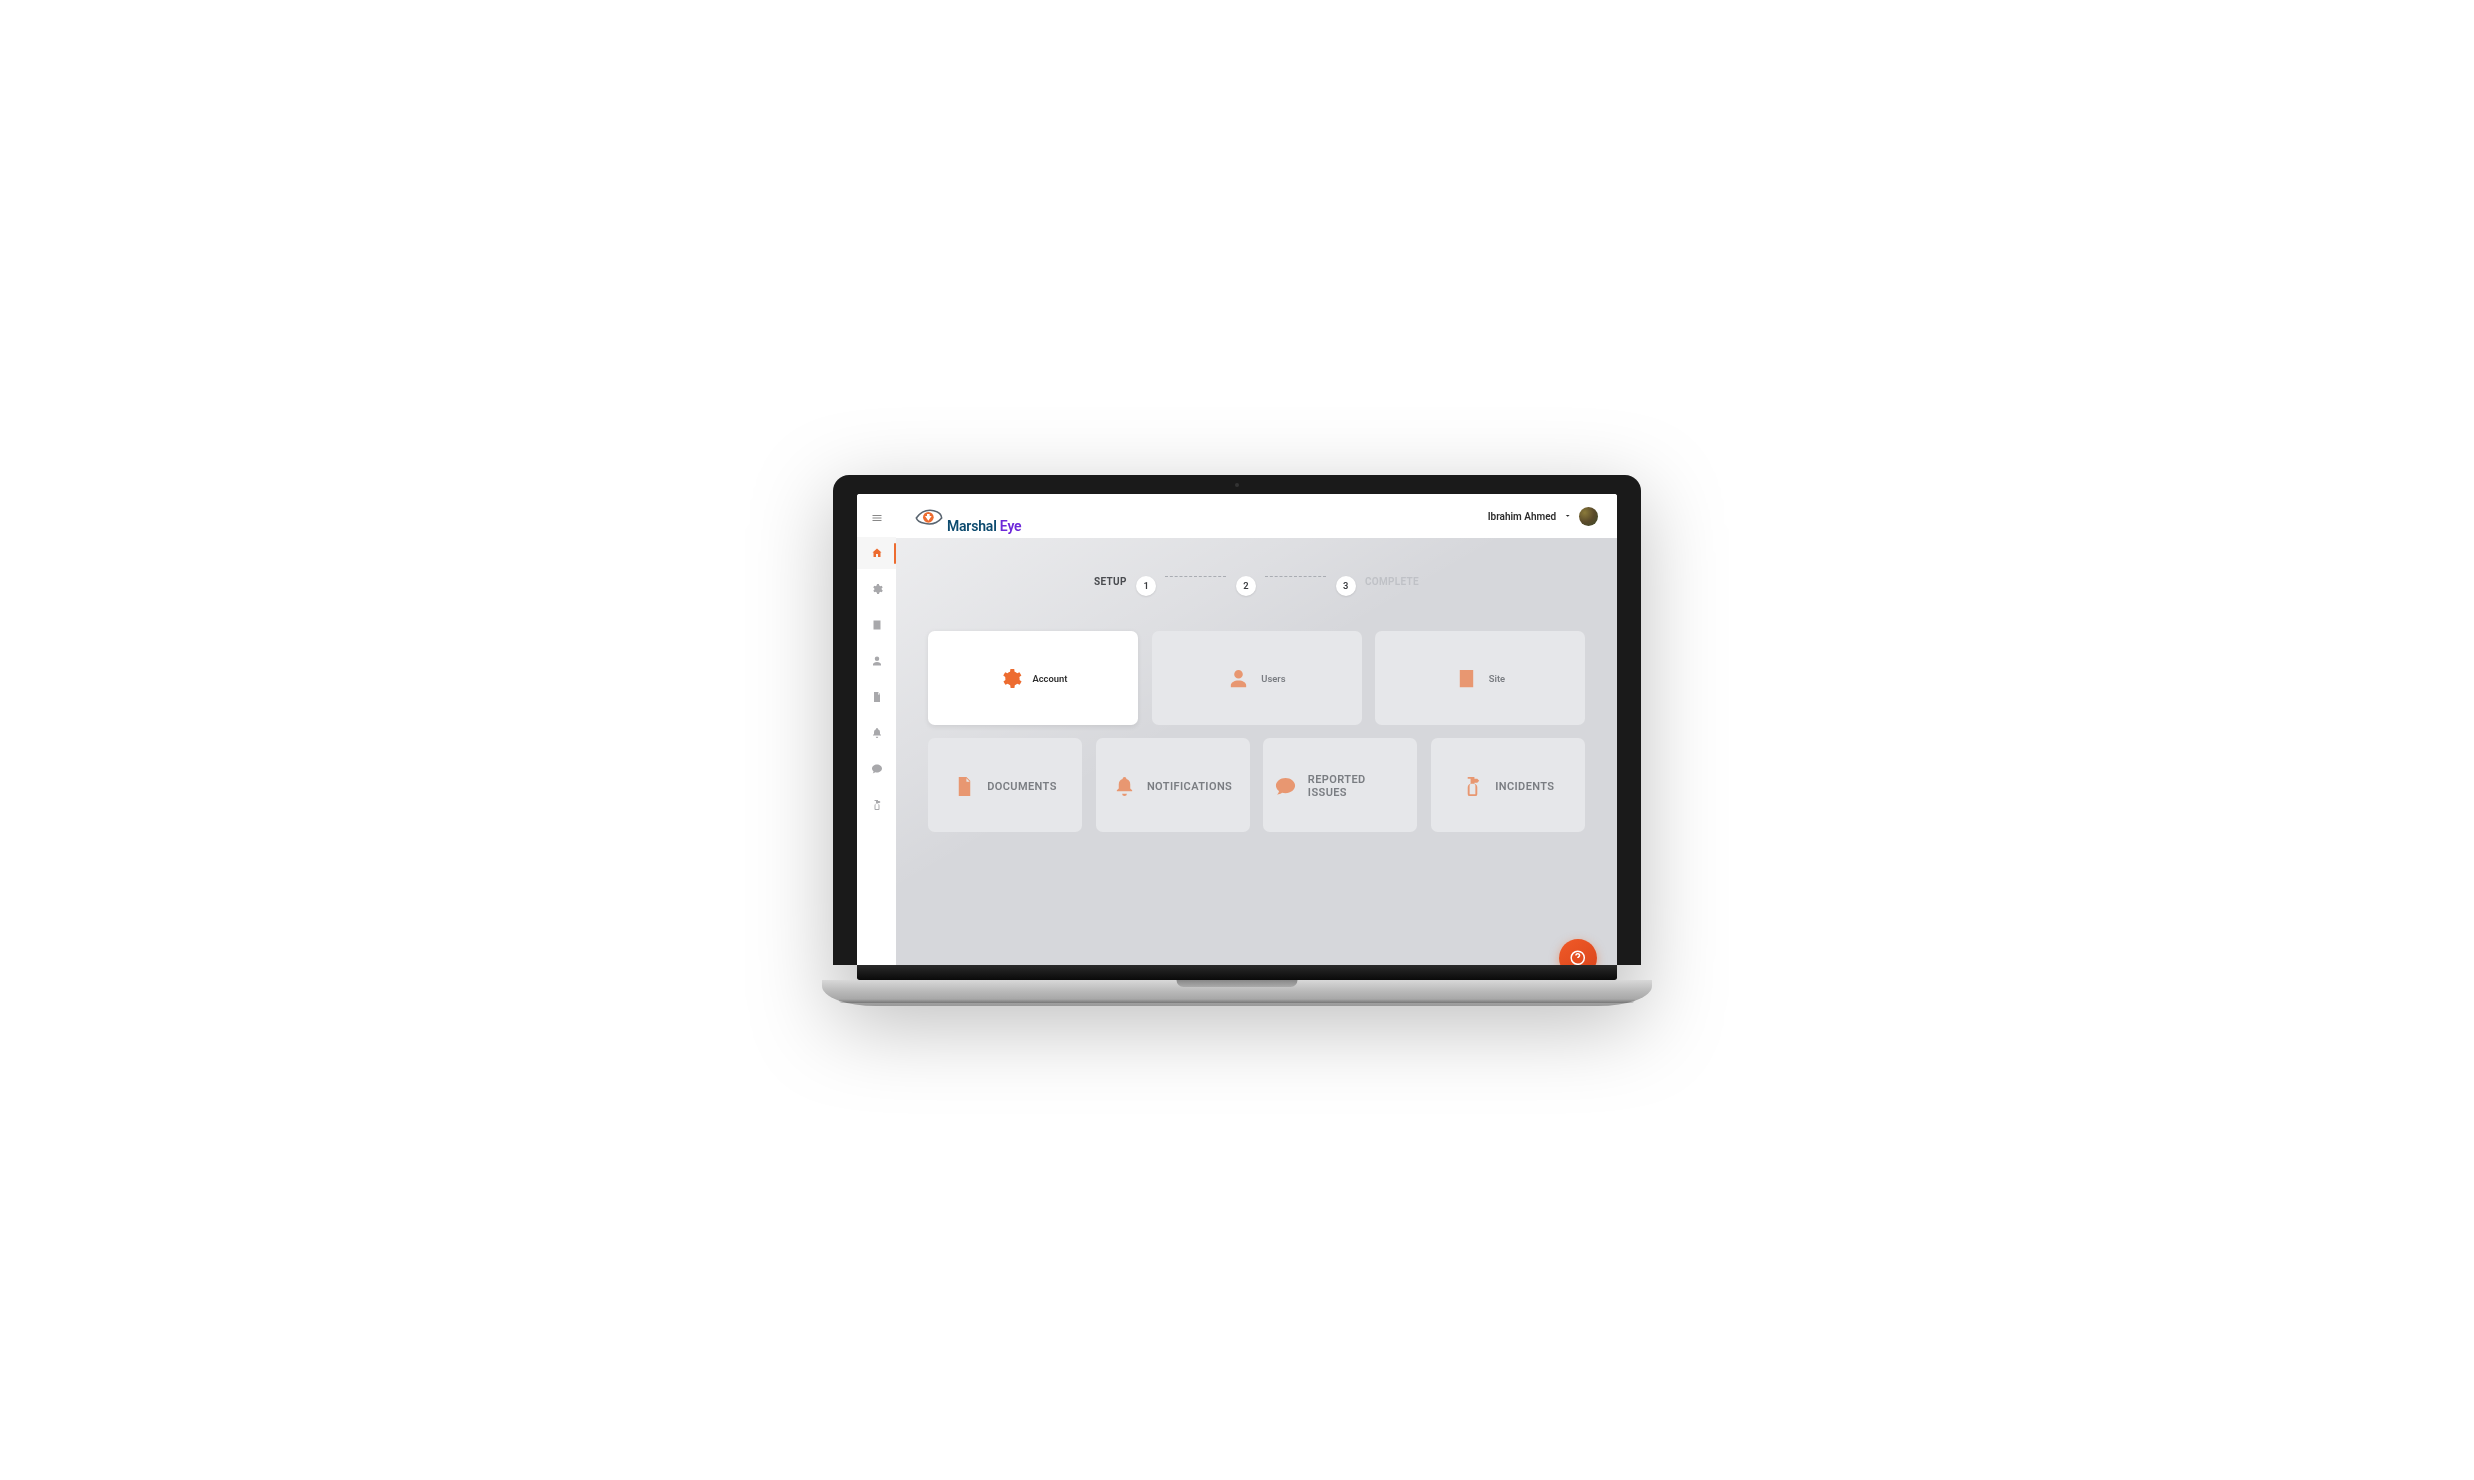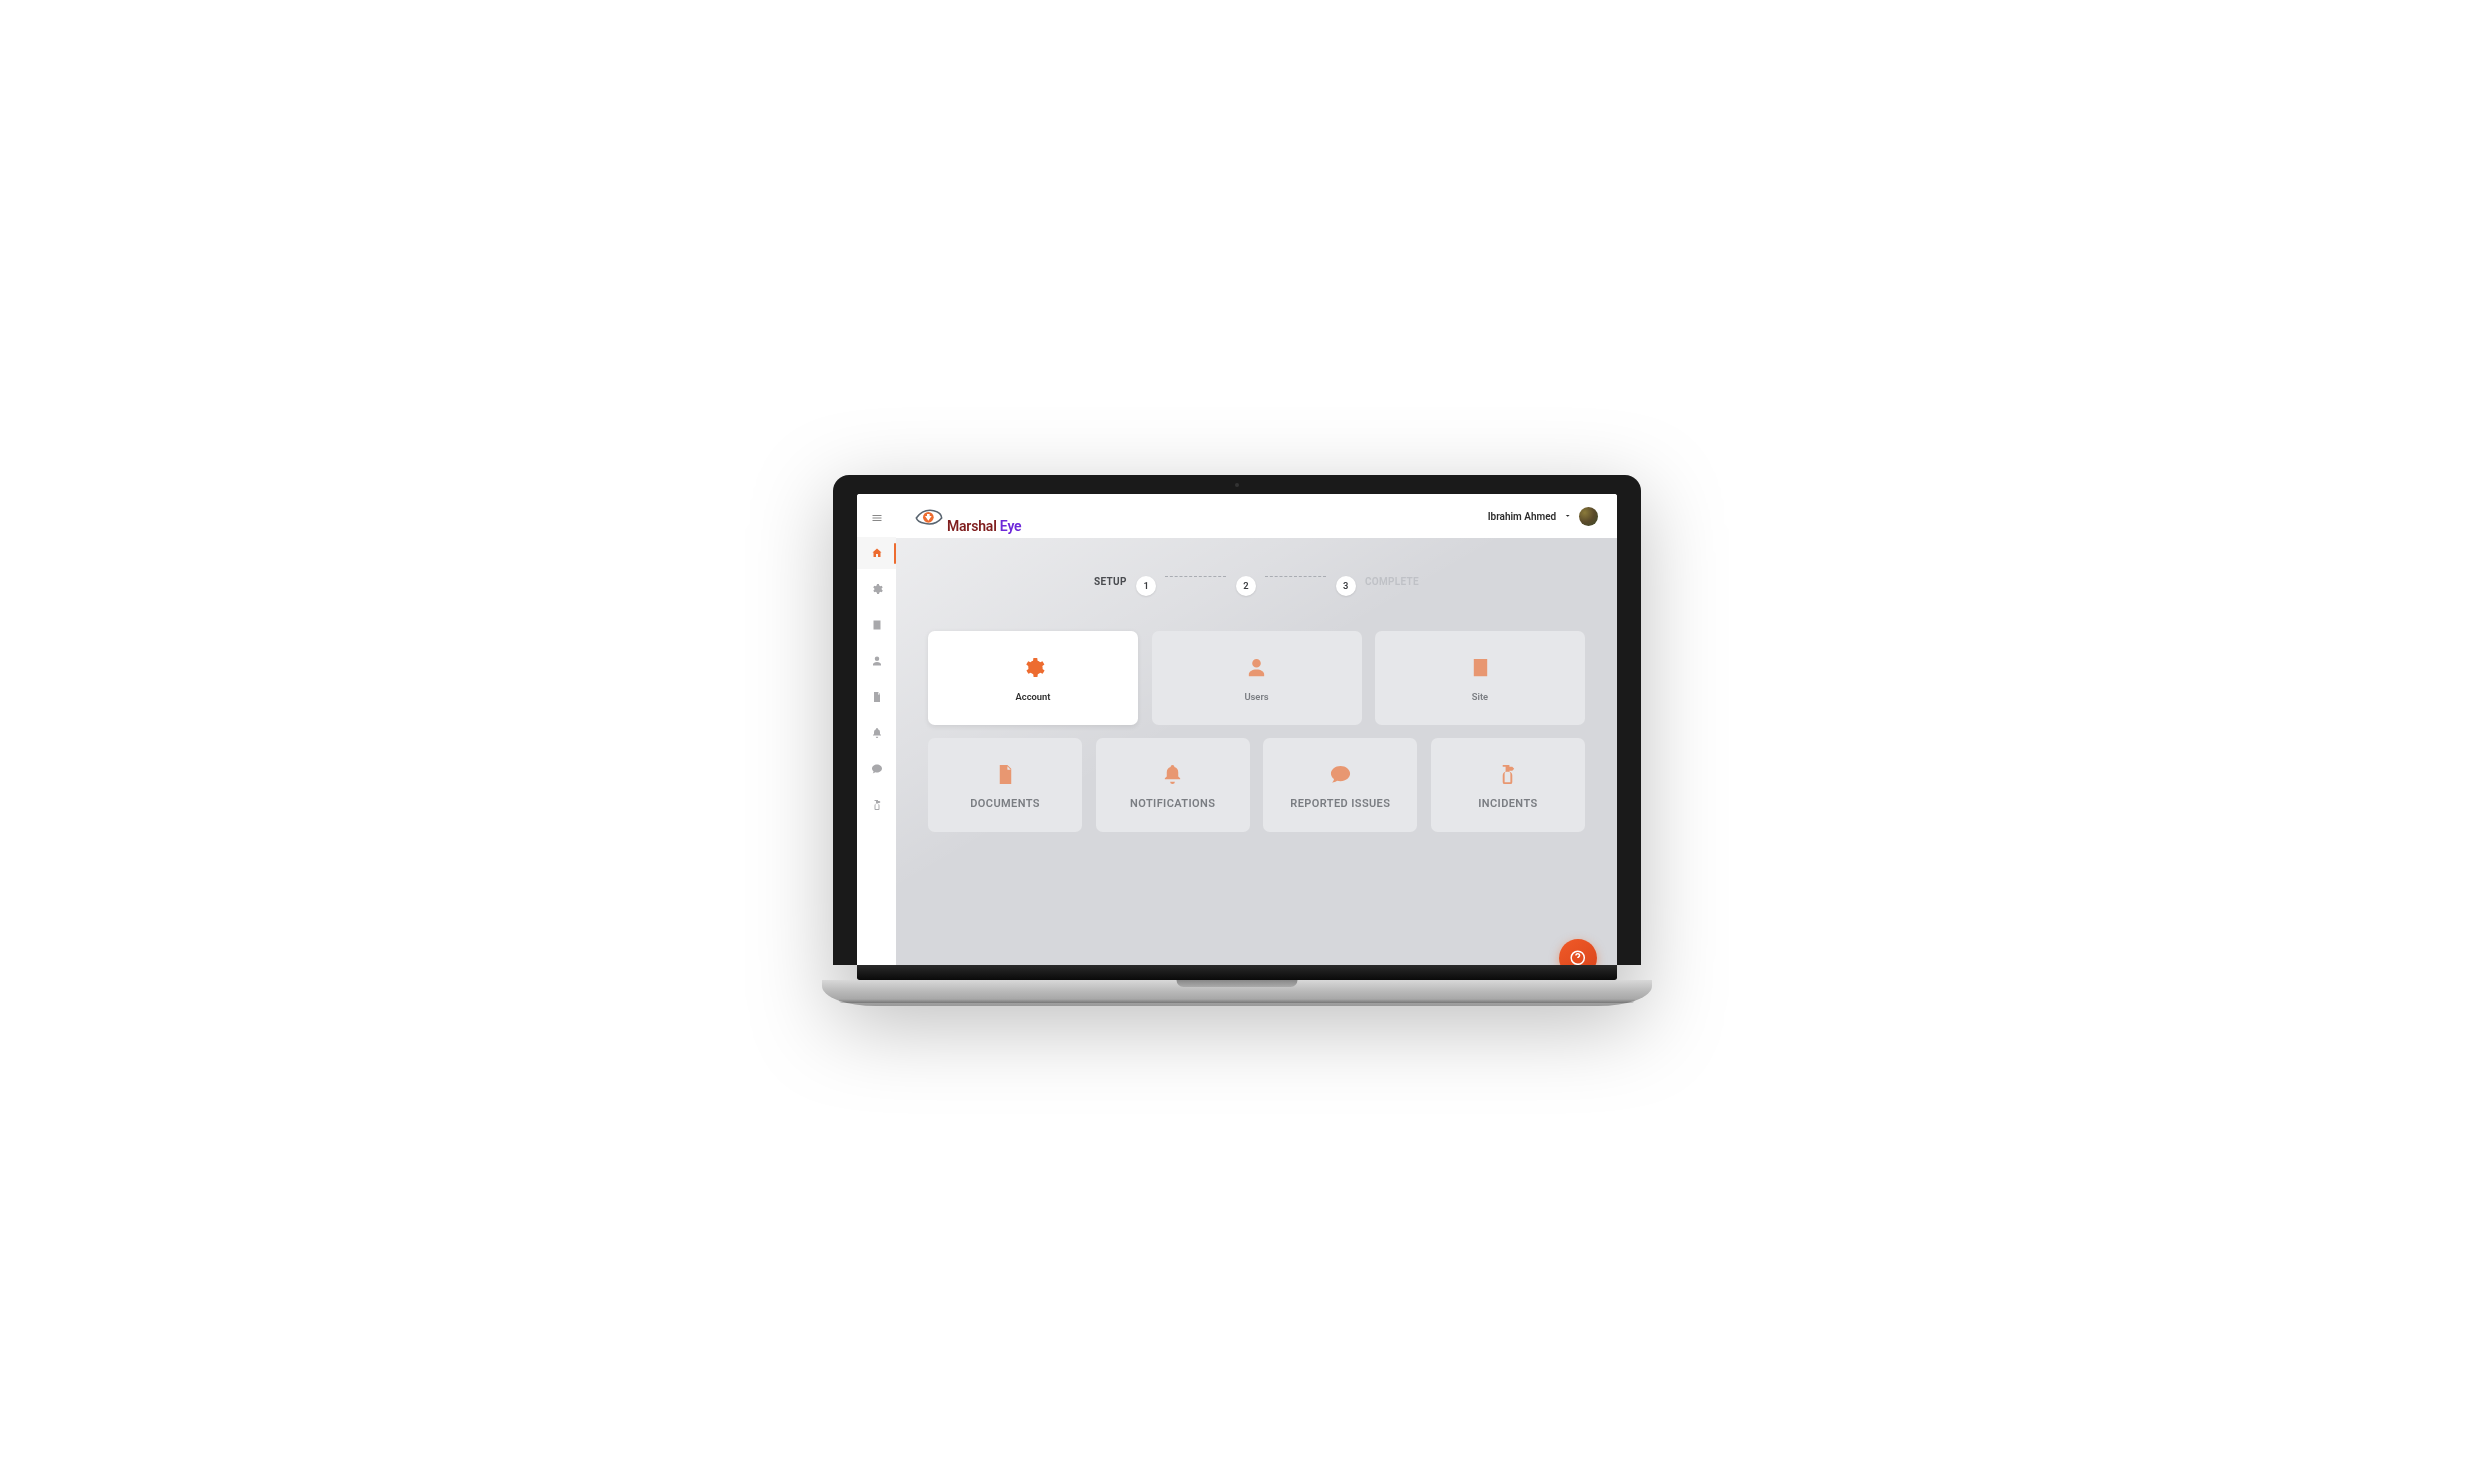--- a/index.html
+++ b/index.html
@@ -151,21 +151,21 @@
       height: 20px;
       position: relative;
     }
     .logo-text-wrap {
       display: flex;
       align-items: baseline;
       font-weight: 600;
       font-size: 14px;
       letter-spacing: -0.2px;
     }
-    .logo-text-1 { color: #7f1d1d; margin-top: 20px; }
+    .logo-text-1 { color: #0c4a6e; margin-top: 20px; }
     .logo-text-2 { color: #6d28d9; }
     .user-menu {
       display: flex;
       align-items: center;
       gap: 6.7px;
       cursor: pointer;
     }
     .user-name {
       font-size: 10px;
       font-weight: 600;
@@ -237,21 +237,21 @@
     .grid-4 {
       display: grid;
       grid-template-columns: repeat(4, 1fr);
       gap: 13.5px;
     }
     .card {
       background: #e6e7ea;
       border-radius: 6.7px;
       padding: 20px 10.8px 17.5px 10.8px;
       display: flex;
-      flex-direction: column;
+      flex-direction: row;
       align-items: center;
       gap: 10.8px;
       cursor: pointer;
       color: #7a7d82;
       min-height: 94px;
       justify-content: center;
     }
     .card.active {
       background: #ffffff;
       color: #2d2d2d;

